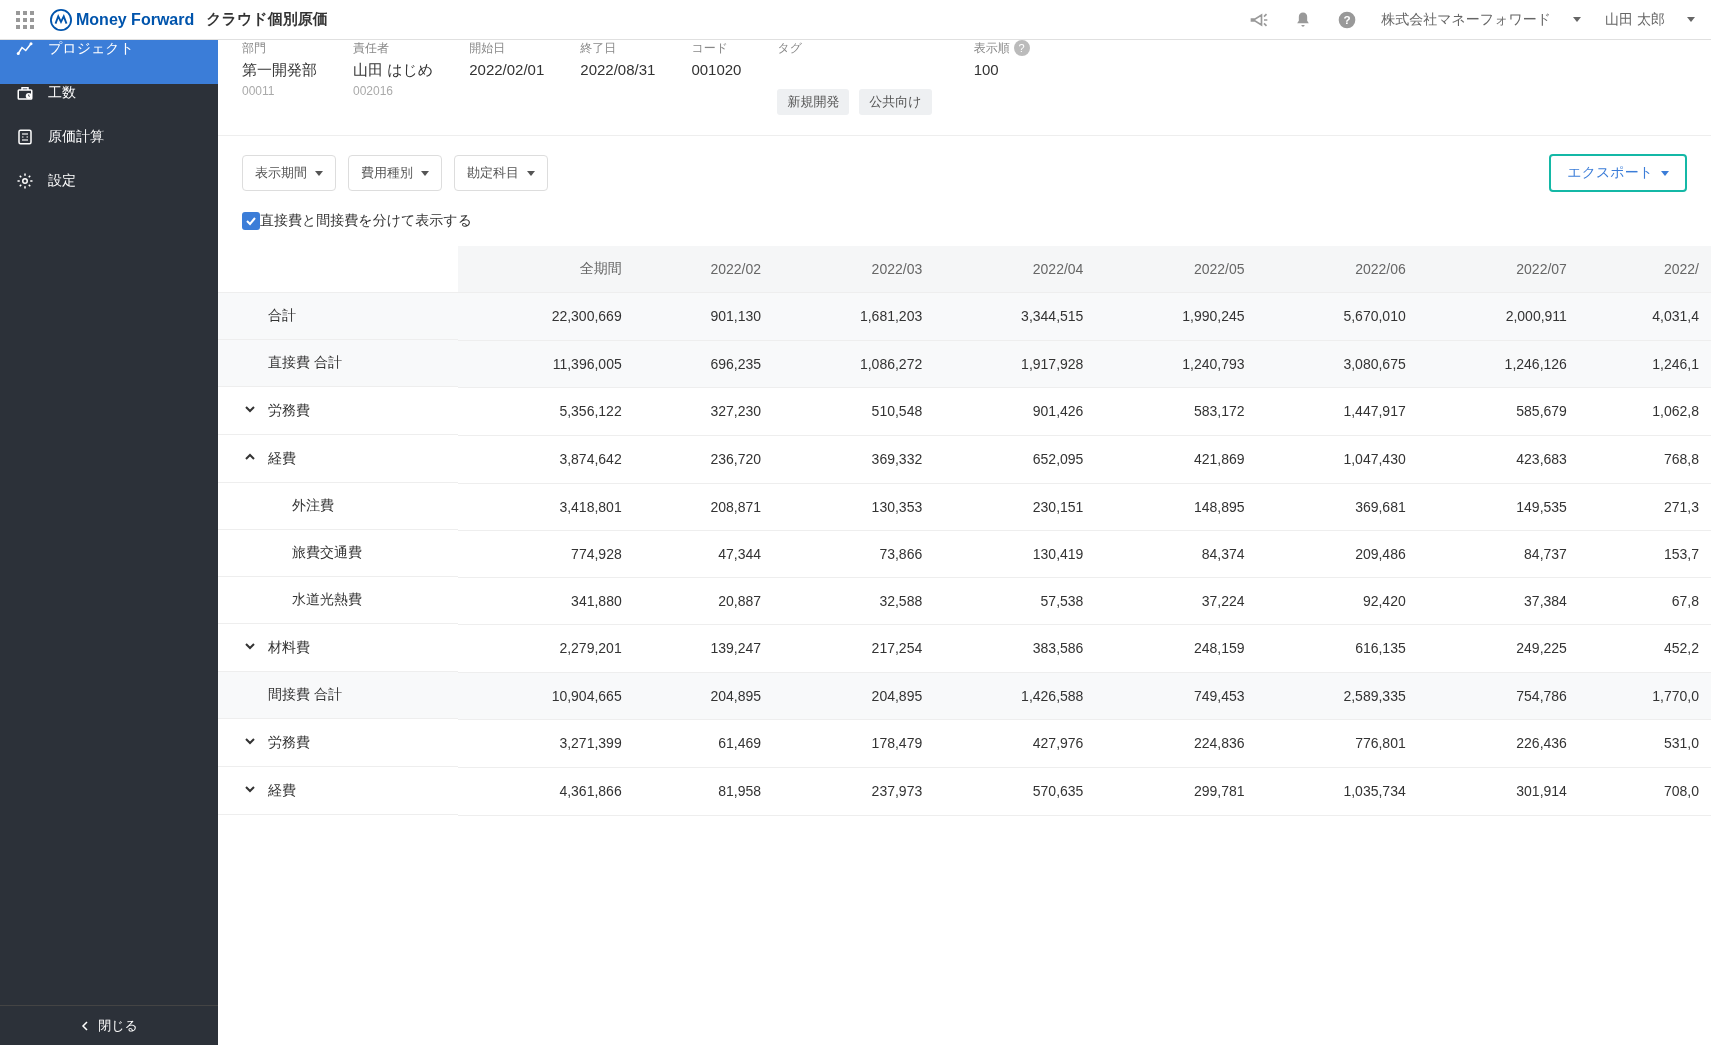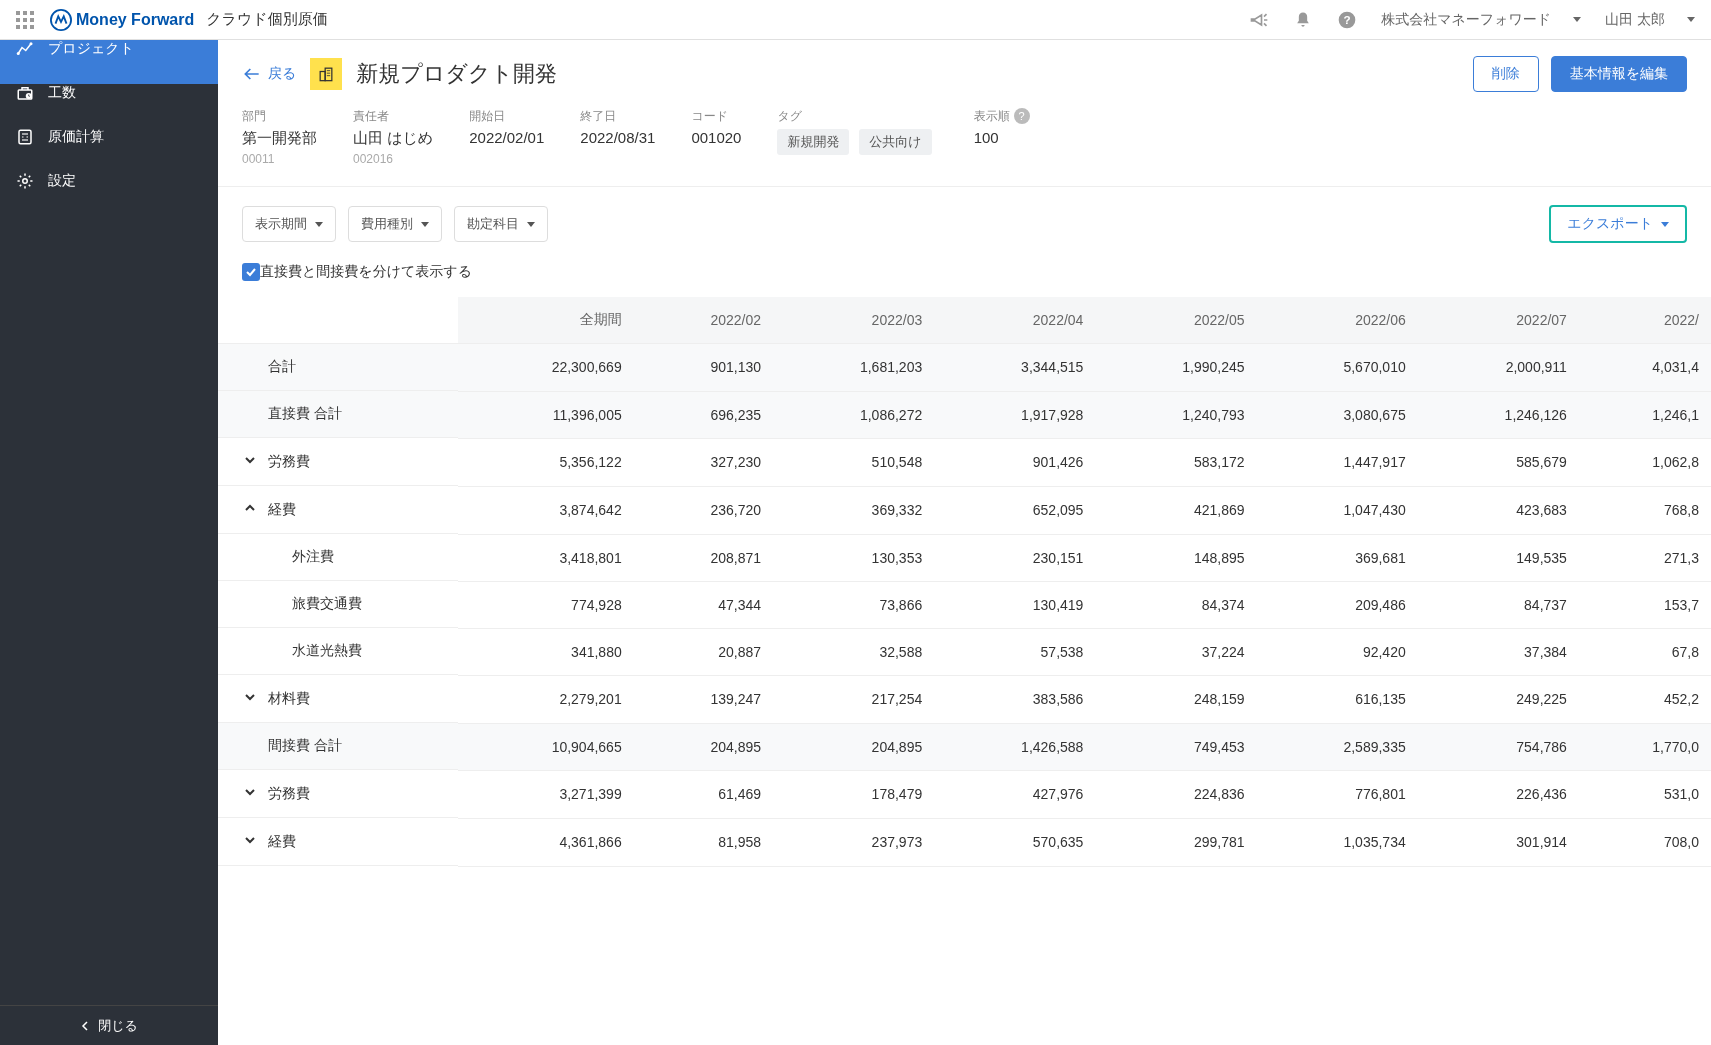--- a/index.html
+++ b/index.html
@@ -4,21 +4,21 @@
   <style>
     * { margin: 0; padding: 0; box-sizing: border-box; }
     body { font-family: -apple-system, BlinkMacSystemFont, "Segoe UI", "Hiragino Sans", sans-serif; font-size: 14px; color: #333; background: #fff; overflow: hidden; }
     
     
     .top-header { height: 40px; display: flex; align-items: center; padding: 0 16px; border-bottom: 1px solid #e0e0e0; }
     .apps-icon { width: 18px; height: 18px; display: grid; grid-template-columns: repeat(3, 4px); grid-template-rows: repeat(3, 4px); gap: 3px; margin-right: 16px; cursor: pointer; }
     .apps-icon span { background: #999; }
     .logo { display: flex; align-items: center; gap: 4px; font-size: 16px; font-weight: 700; color: #0054ac; }
     .logo-mark { width: 22px; height: 22px; }
-    .logo-sub { font-size: 15px; color: #333; font-weight: 400; margin-left: 8px; }
+    .logo-sub { font-size: 15px; color: #333; font-weight: 700; margin-left: 8px; }
     .top-right { margin-left: auto; display: flex; align-items: center; gap: 24px; }
     .top-icon { width: 20px; height: 20px; color: #999; cursor: pointer; }
     .top-dropdown { color: #666; font-size: 14px; cursor: pointer; display: flex; align-items: center; gap: 22px; }
     
     
     .layout { display: flex; height: calc(100vh - 40px); }
     .sidebar { width: 218px; background: #2c3139; color: #fff; display: flex; flex-direction: column; }
     .sidebar-item { height: 44px; display: flex; padding: 0 16px; gap: 14px; cursor: pointer; color: #fff; font-size: 14px; }
     .sidebar-item.active { background: #3b7dd8; }
     .sidebar-icon { width: 18px; height: 18px; flex-shrink: 0; }
@@ -38,21 +38,21 @@
     .btn { padding: 8px 18px; border-radius: 4px; font-size: 14px; cursor: pointer; border: 1px solid; }
     .btn-danger { background: #fff; border-color: #3b7dd8; color: #3b7dd8; }
     .btn-primary { background: #3b7dd8; border-color: #3b7dd8; color: #fff; }
     
     
     .info-grid { padding: 0 24px 20px; display: flex; gap: 36px; flex-wrap: wrap; }
     .info-item { display: flex; flex-direction: column; gap: 4px; }
     .info-label { font-size: 12px; color: #888; }
     .info-value { font-size: 15px; color: #333; }
     .info-sub { font-size: 12px; color: #aaa; }
-    .tag-pill { display: inline-block; background: #eef0f2; padding: 4px 10px; border-radius: 3px; font-size: 13px; color: #555; margin-right: 6px; }
+    .tag-pill { display: inline-block; background: #eef0f2; padding: 4px 10px; border-radius: 3px; font-size: 13px; color: #555; margin-right: 6px; margin-top: 28px; }
     .help-icon { display: inline-flex; width: 16px; height: 16px; background: #bbb; color: #fff; border-radius: 50%; align-items: center; justify-content: center; font-size: 11px; margin-left: 4px; }
     
     
     .filters { padding: 0 24px 12px; border-top: 1px solid #eee; padding-top: 18px; display: flex; align-items: center; gap: 12px; }
     .filter-btn { padding: 8px 12px; border: 1px solid #ddd; border-radius: 4px; background: #fff; font-size: 13px; cursor: pointer; display: flex; align-items: center; gap: 8px; color: #555; }
     .export-btn { margin-left: auto; padding: 8px 16px; border: 2px solid #14b8a6; border-radius: 4px; background: #fff; color: #3b7dd8; font-size: 14px; cursor: pointer; display: flex; align-items: center; gap: 8px; }
     .caret { width: 0; height: 0; border-left: 4px solid transparent; border-right: 4px solid transparent; border-top: 5px solid currentColor; }
     
     
     .checkbox-row { padding: 8px 24px 16px; display: flex; align-items: center; gap: 0; font-size: 14px; color: #333; }
@@ -154,42 +154,20 @@
     </div>
     <div class="sidebar-footer">
       <svg width="10" height="10" viewBox="0 0 10 10">
           <path d="M7 1 L3 5 L7 9" fill="none" stroke="currentColor" stroke-width="1.5"></path>
         </svg>
       <span>閉じる</span>
     </div>
   </div>
 
   <div class="main">
-    <div class="page-header">
-      <div class="back-link">
-        <svg class="back-icon" viewBox="0 0 24 24">
-            <path d="M20 12 L4 12 M10 6 L4 12 L10 18" fill="none" stroke="currentColor" stroke-width="2"></path>
-          </svg>
-        <span>戻る</span>
-      </div>
-      <div class="project-badge">
-        <svg viewBox="0 0 24 24">
-            <rect x="5" y="9" width="6" height="11" fill="none" stroke="#333" stroke-width="1.5"></rect>
-            <rect x="11" y="5" width="8" height="15" fill="none" stroke="#333" stroke-width="1.5"></rect>
-            <line x1="13" y1="8" x2="17" y2="8" stroke="#333"></line>
-            <line x1="13" y1="11" x2="17" y2="11" stroke="#333"></line>
-            <line x1="13" y1="14" x2="17" y2="14" stroke="#333"></line>
-          </svg>
-      </div>
-      <h1 class="page-title">新規プロダクト開発</h1>
-      <div class="page-actions">
-        <button class="btn btn-danger">削除</button>
-        <button class="btn btn-primary">基本情報を編集</button>
-      </div>
-    </div>
 
     <div class="info-grid">
       <div class="info-item">
         <span class="info-label">部門</span>
         <span class="info-value">第一開発部</span>
         <span class="info-sub">00011</span>
       </div>
       <div class="info-item">
         <span class="info-label">責任者</span>
         <span class="info-value">山田 はじめ</span>

